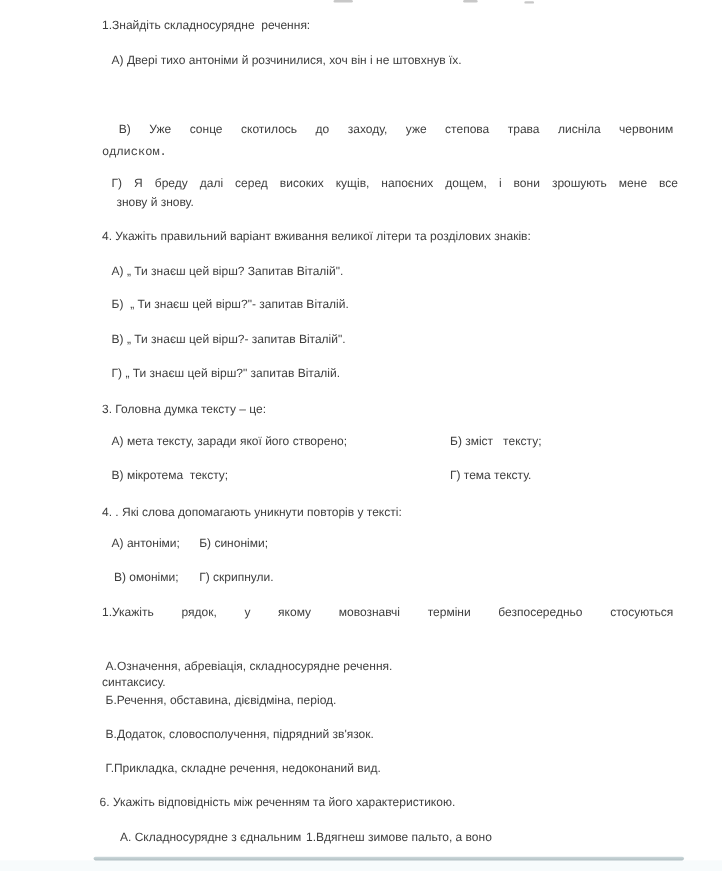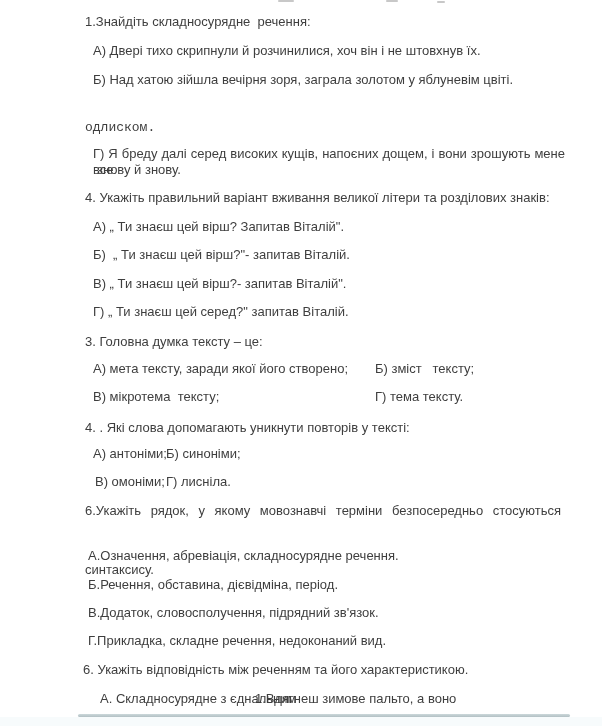--- a/index.html
+++ b/index.html
@@ -7,21 +7,21 @@
     padding: 0;
     background: #ffffff;
   }
   .page {
     position: relative;
     width: 602px;
     height: 726px;
     background: #ffffff;
     overflow: hidden;
     font-family: "Liberation Sans", "DejaVu Sans", sans-serif;
-    font-size: 13px;
+    font-size: 10px;
     line-height: 16px;
     color: #3e3e3e;
   }
   .line {
     position: absolute;
     white-space: pre-wrap;
   }
   .just {
     position: absolute;
     white-space: normal;
@@ -56,45 +56,45 @@
 </head>
 <body>
 
 <div class="page">
 
   <div class="remnant" style="left:278px; top:0; width:16px;"></div>
   <div class="remnant" style="left:386px; top:0; width:12px;"></div>
   <div class="remnant" style="left:437px; top:1px; width:8px;"></div>
 
   <div class="line" style="left:85px; top:14px;">1.Знайдіть складносурядне  речення:</div>
-  <div class="line" style="left:93px; top:43px;">А) Двері тихо скрипнули й розчинилися, хоч він і не штовхнув їх.</div>
-  <div class="line" style="left:93px; top:72px;">Б) Над хатою зійшла вечірня зоря, заграла золотом у яблуневім цвіті.</div>
+  <div class="line" style="left:93px; top:43px;">А) Двері тихо антоніми й розчинилися, хоч він і не штовхнув їх.</div>
+  <div class="just" style="left:99px; top:101px; width:462px;">В) Уже сонце скотилось до заходу, уже степова трава лисніла червоним</div>
   <div class="line" style="left:85px; top:120px;font-family:Liberation Mono, monospace;">одлиском.</div>
   <div class="just" style="left:93px; top:146px; width:472px;">Г) Я бреду далі серед високих кущів, напоєних дощем, і вони зрошують мене все</div>
   <div class="line" style="left:85px; top:162px;margin-left:12px;">знову й знову.</div>
 
   <div class="line" style="left:85px; top:190px;">4. Укажіть правильний варіант вживання великої літери та розділових знаків:</div>
   <div class="line" style="left:93px; top:219px;">А) „ Ти знаєш цей вірш? Запитав Віталій".</div>
   <div class="line" style="left:93px; top:247px;">Б)  „ Ти знаєш цей вірш?"- запитав Віталій.</div>
   <div class="line" style="left:93px; top:276px;">В) „ Ти знаєш цей вірш?- запитав Віталій".</div>
-  <div class="line" style="left:93px; top:304px;">Г) „ Ти знаєш цей серед?" запитав Віталій.</div>
+  <div class="line" style="left:93px; top:304px;">Г) „ Ти знаєш цей вірш?" запитав Віталій.</div>
 
   <div class="line" style="left:85px; top:334px;">3. Головна думка тексту – це:</div>
   <div class="line" style="left:93px; top:361px;">А) мета тексту, заради якої його створено;</div>
   <div class="line" style="left:375px; top:361px;">Б) зміст   тексту;</div>
   <div class="line" style="left:93px; top:389px;">В) мікротема  тексту;</div>
   <div class="line" style="left:375px; top:389px;text-align:right;">Г) тема тексту.</div>
 
   <div class="line" style="left:85px; top:420px;">4. . Які слова допомагають уникнути повторів у тексті:</div>
   <div class="line" style="left:93px; top:446px;">А) антоніми;</div>
   <div class="line" style="left:166px; top:446px;">Б) синоніми;</div>
   <div class="line" style="left:95px; top:474px;">В) омоніми;</div>
-  <div class="line" style="left:166px; top:474px;">Г) лисніла.</div>
+  <div class="line" style="left:166px; top:474px;">Г) скрипнули.</div>
 
-  <div class="just" style="left:85px; top:503px; width:476px;">6.Укажіть рядок, у якому мовознавчі терміни безпосередньо стосуються</div>
+  <div class="just" style="left:85px; top:503px; width:476px;">1.Укажіть рядок, у якому мовознавчі терміни безпосередньо стосуються</div>
   <div class="line" style="left:85px; top:519px;margin-top:43px;">синтаксису.</div>
   <div class="line" style="left:88px; top:577px;">Б.Речення, обставина, дієвідміна, період.</div>
   <div class="line" style="left:88px; top:548px;">А.Означення, абревіація, складносурядне речення.</div>
   <div class="line" style="left:88px; top:605px;">В.Додаток, словосполучення, підрядний зв'язок.</div>
   <div class="line" style="left:88px; top:633px;">Г.Прикладка, складне речення, недоконаний вид.</div>
 
   <div class="line" style="left:83px; top:662px;">6. Укажіть відповідність між реченням та його характеристикою.</div>
   <div class="line" style="left:100px; top:691px;">А. Складносурядне з єднальним</div>
   <div class="line" style="left:255px; top:691px;">1.Вдягнеш зимове пальто, а воно</div>
 

